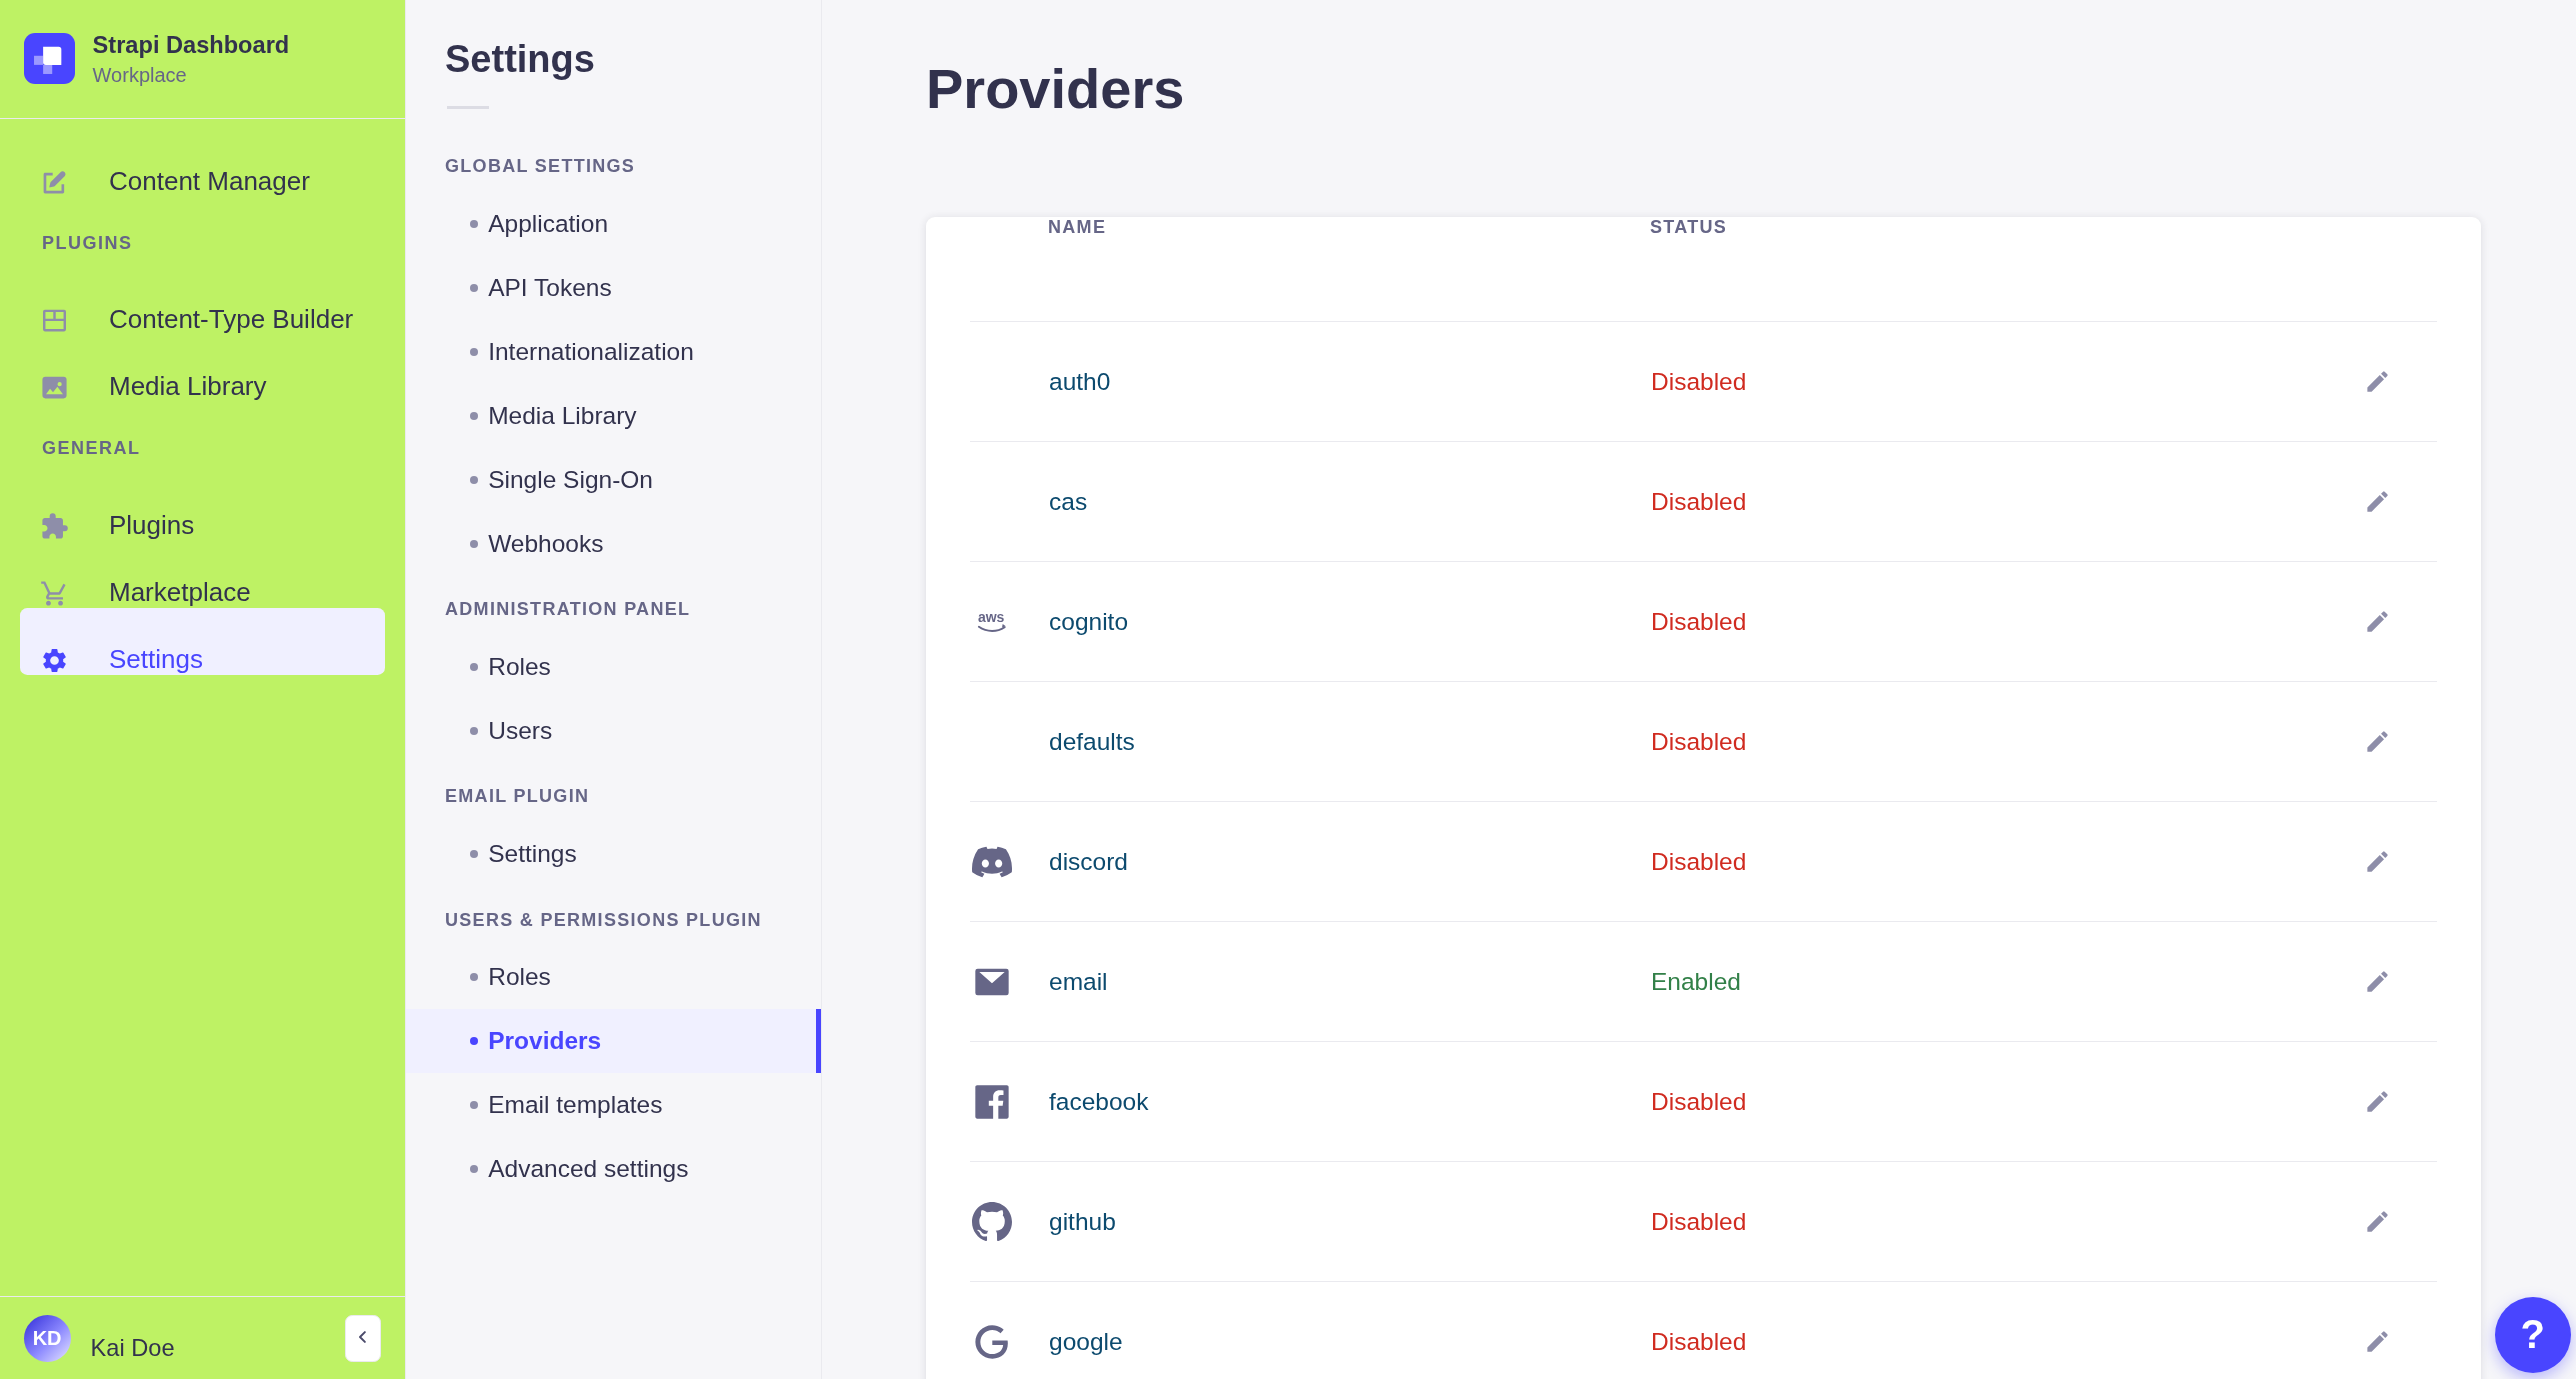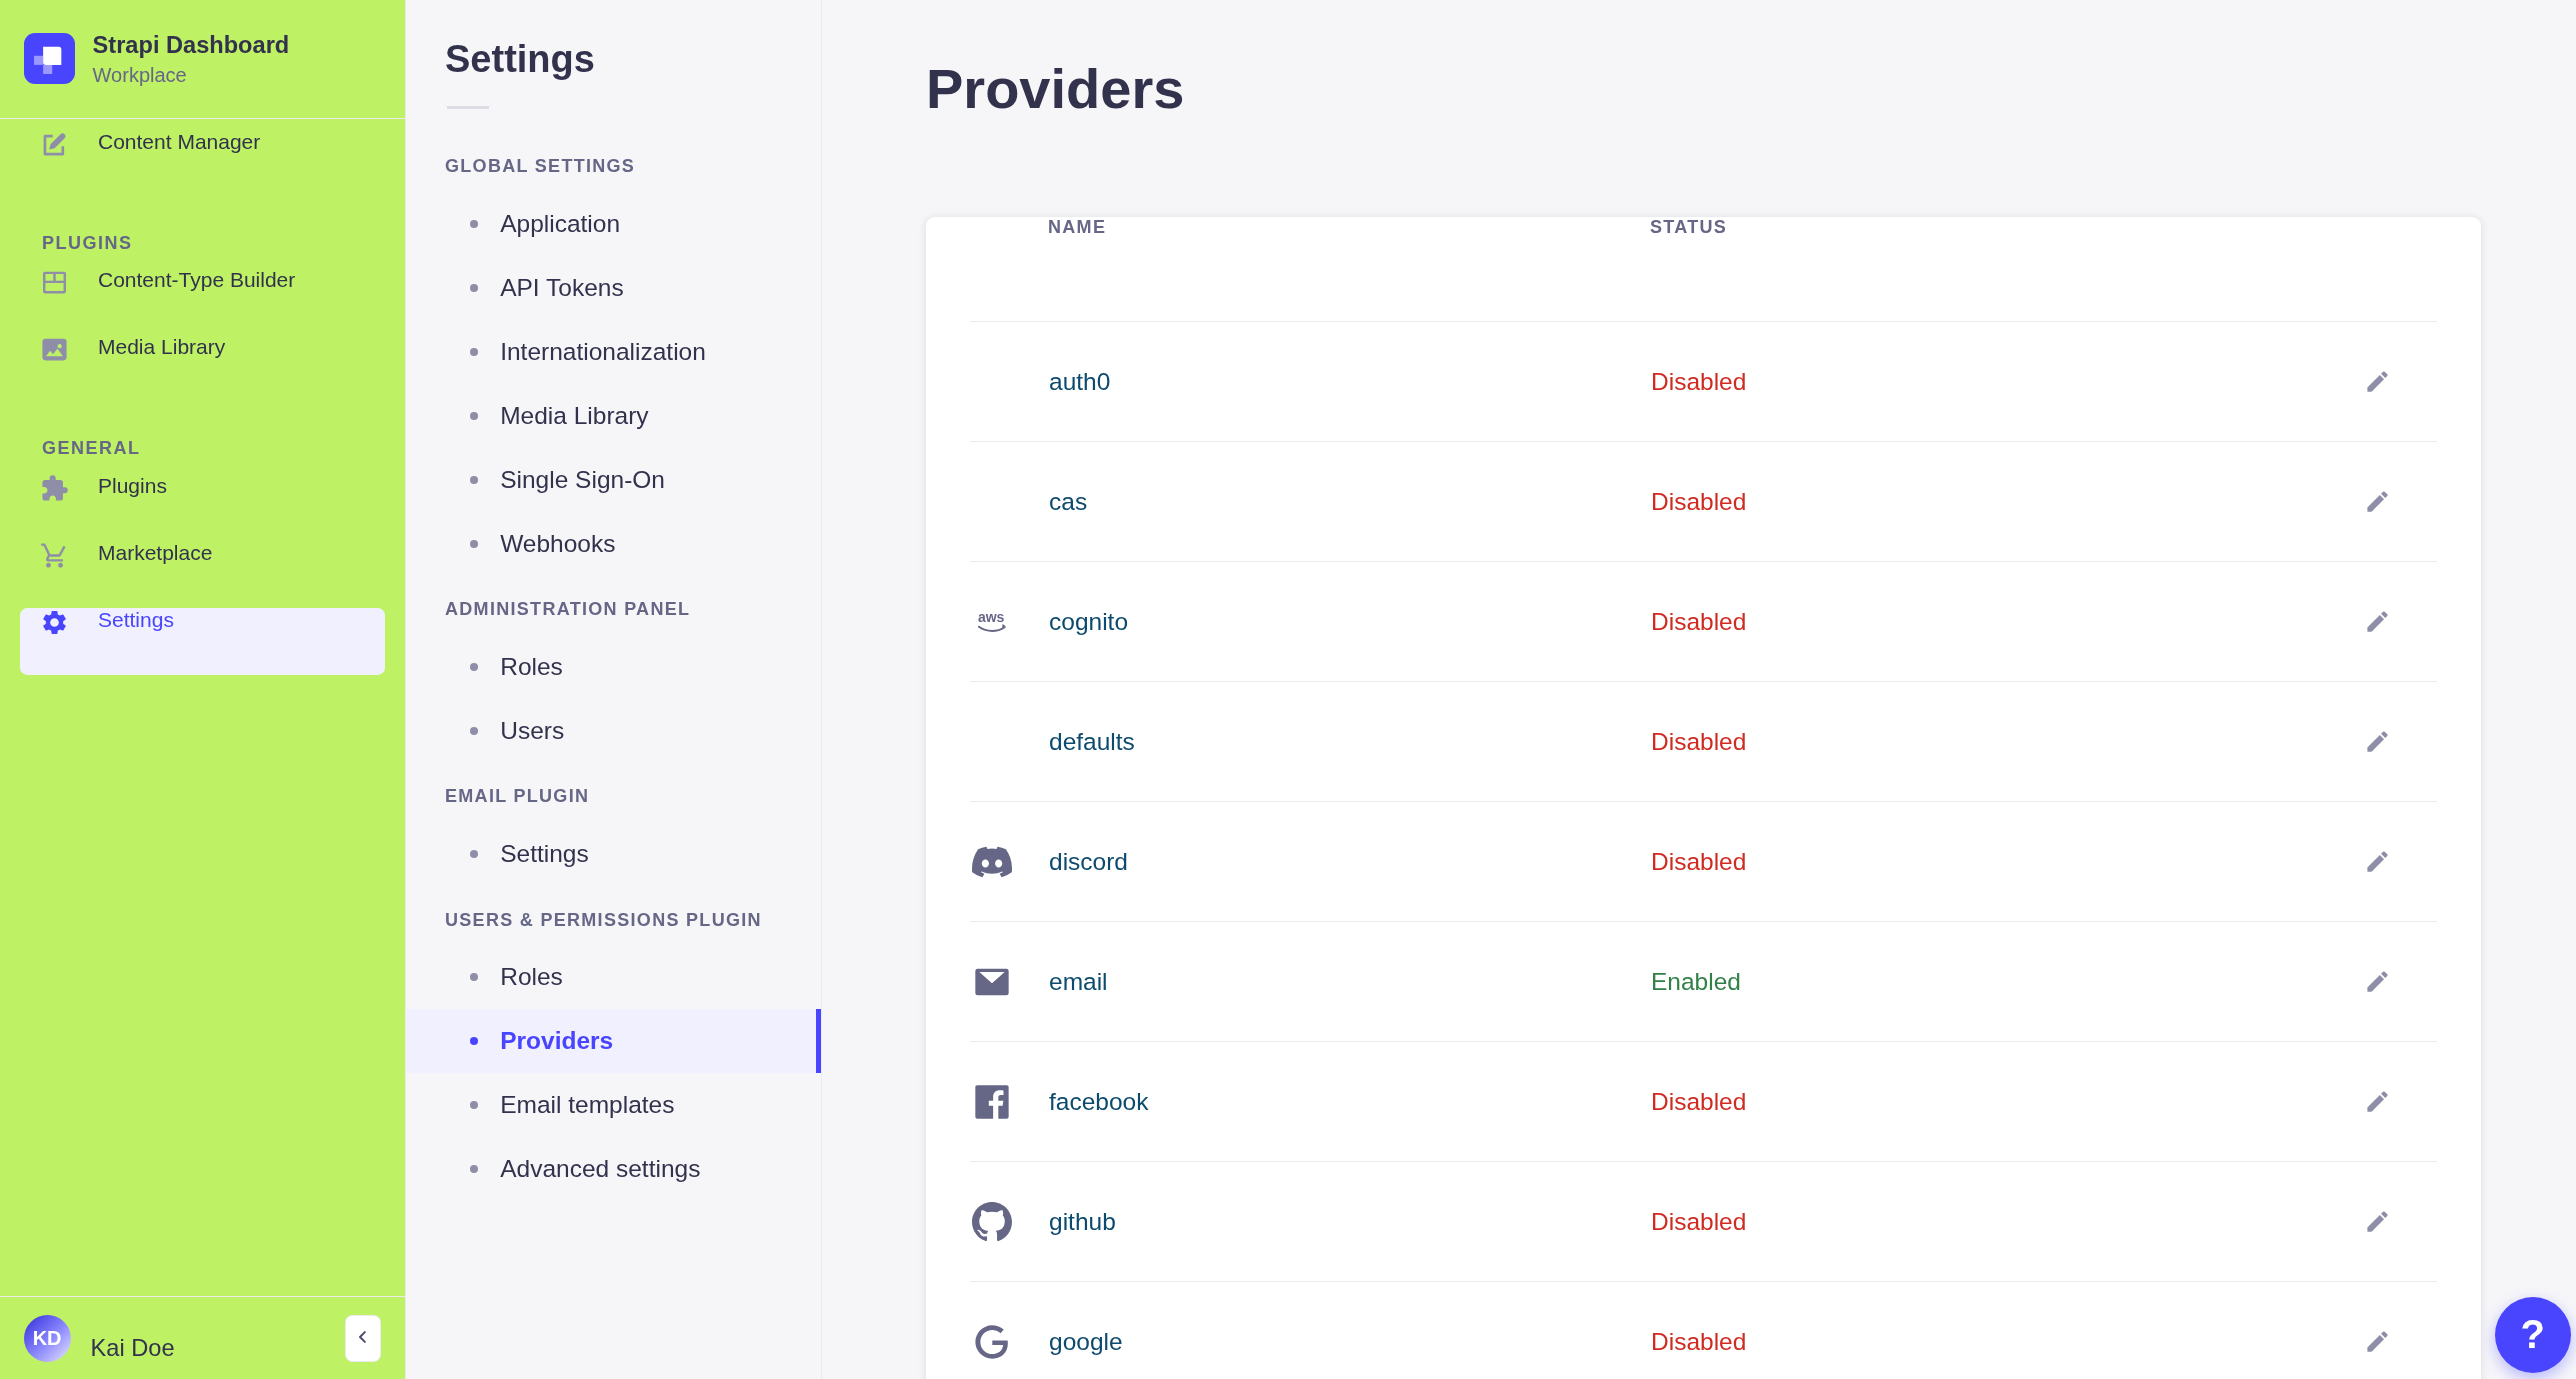--- a/index.html
+++ b/index.html
@@ -12,41 +12,41 @@
   
   .sidebar{width:406px;min-width:406px;box-sizing:border-box;background:#bef264;
     border-right:1.8px solid #eaeaef;display:flex;flex-direction:column}
   .brand{display:flex;align-items:center;gap:18px;padding:31px 23.6px;border-bottom:1.8px solid #eaeaef}
   .brand-logo{width:51px;height:51px;border-radius:11px;background:#4945ff;flex:none;overflow:hidden}
   .brand-logo svg{width:51px;height:51px;display:block}
   .brand-title{font-size:23.6px;font-weight:700;color:#32324d;line-height:1.2}
   .brand-sub{font-size:20px;color:#666687;line-height:1.2;margin-top:3.6px}
   .sidebar-nav{flex:1;padding:11px 20px;overflow:hidden}
   .nav-label{padding:36px 0 14.5px 22px;font-size:18px;font-weight:700;letter-spacing:1.5px;color:#666687}
-  .nav-item{display:flex;align-items:flex-start;gap:29px;height:67px;padding:0 11px 0 20px;
-    border-radius:7.3px;font-size:21px;font-weight:500;color:#32324d;cursor:pointer}
+  .nav-item{display:flex;align-items:flex-end;gap:40px;height:67px;padding:0 11px 0 20px;
+    border-radius:7.3px;font-size:26px;font-weight:500;color:#32324d;cursor:pointer}
   .nav-item .ic{width:29px;height:29px;flex:none;color:#8e8ea9;display:grid;place-items:center}
   .nav-item .ic svg{width:29px;height:29px;fill:currentColor}
   .nav-item.active{background:#f0f0ff;color:#4945ff}
   .nav-item.active .ic{color:#4945ff}
   .sidebar-footer{border-top:1.8px solid #eaeaef;padding:18px 23.6px;display:flex;align-items:flex-end;gap:20px}
   .avatar{width:47px;height:47px;border-radius:50%;flex:none;
     background:linear-gradient(135deg,#2f2bd8 0%,#8d8aff 55%,#e9e8ff 100%);
     color:#fff;font-size:20px;font-weight:700;display:grid;place-items:center}
   .user-name{flex:1;font-size:23.6px;color:#32324d}
   .collapse-btn{width:36px;height:47px;border:1.8px solid #eaeaef;border-radius:7.3px;background:#fff;
     display:grid;place-items:center;cursor:pointer;color:#4a4a6a;padding:0}
   .collapse-btn svg{width:18px;height:18px}
   
   .subnav{width:416px;min-width:416px;box-sizing:border-box;background:#f6f6f9;
     border-right:1.8px solid #eaeaef;padding-top:38px;overflow:hidden}
   .subnav-title{font-size:38px;font-weight:700;margin:0 0 0 39px;color:#32324d}
   .subnav-divider{width:42px;height:2.7px;background:#dcdce4;margin:25.4px 0 23.6px 41px}
   .subnav-group-label{padding:23.6px 0 14.5px 39px;font-size:18px;font-weight:700;letter-spacing:1.3px;color:#666687}
-  .subnav-item{position:relative;display:flex;align-items:center;gap:22px;height:64px;
+  .subnav-item{position:relative;display:flex;align-items:center;gap:10px;height:64px;
     padding-left:64px;font-size:24.5px;color:#32324d;cursor:pointer}
   .dot{width:8.2px;height:8.2px;border-radius:50%;background:#8e8ea9;flex:none}
   .subnav-item.active{background:#f0f0ff;color:#4945ff;font-weight:700}
   .subnav-item.active .dot{background:#4945ff}
   .subnav-item.active::after{content:"";position:absolute;right:0;top:0;bottom:0;width:5.4px;background:#4945ff}
   
   .main{flex:1;box-sizing:border-box;padding:56px 0 0 104px;position:relative;overflow:hidden}
   .page-title{font-size:56px;font-weight:700;margin:0;color:#32324d}
   .card{margin-top:96px;width:1555px;background:#fff;border-radius:9px;
     box-shadow:0 1.8px 9px rgba(33,33,52,.12);height:1362px}

